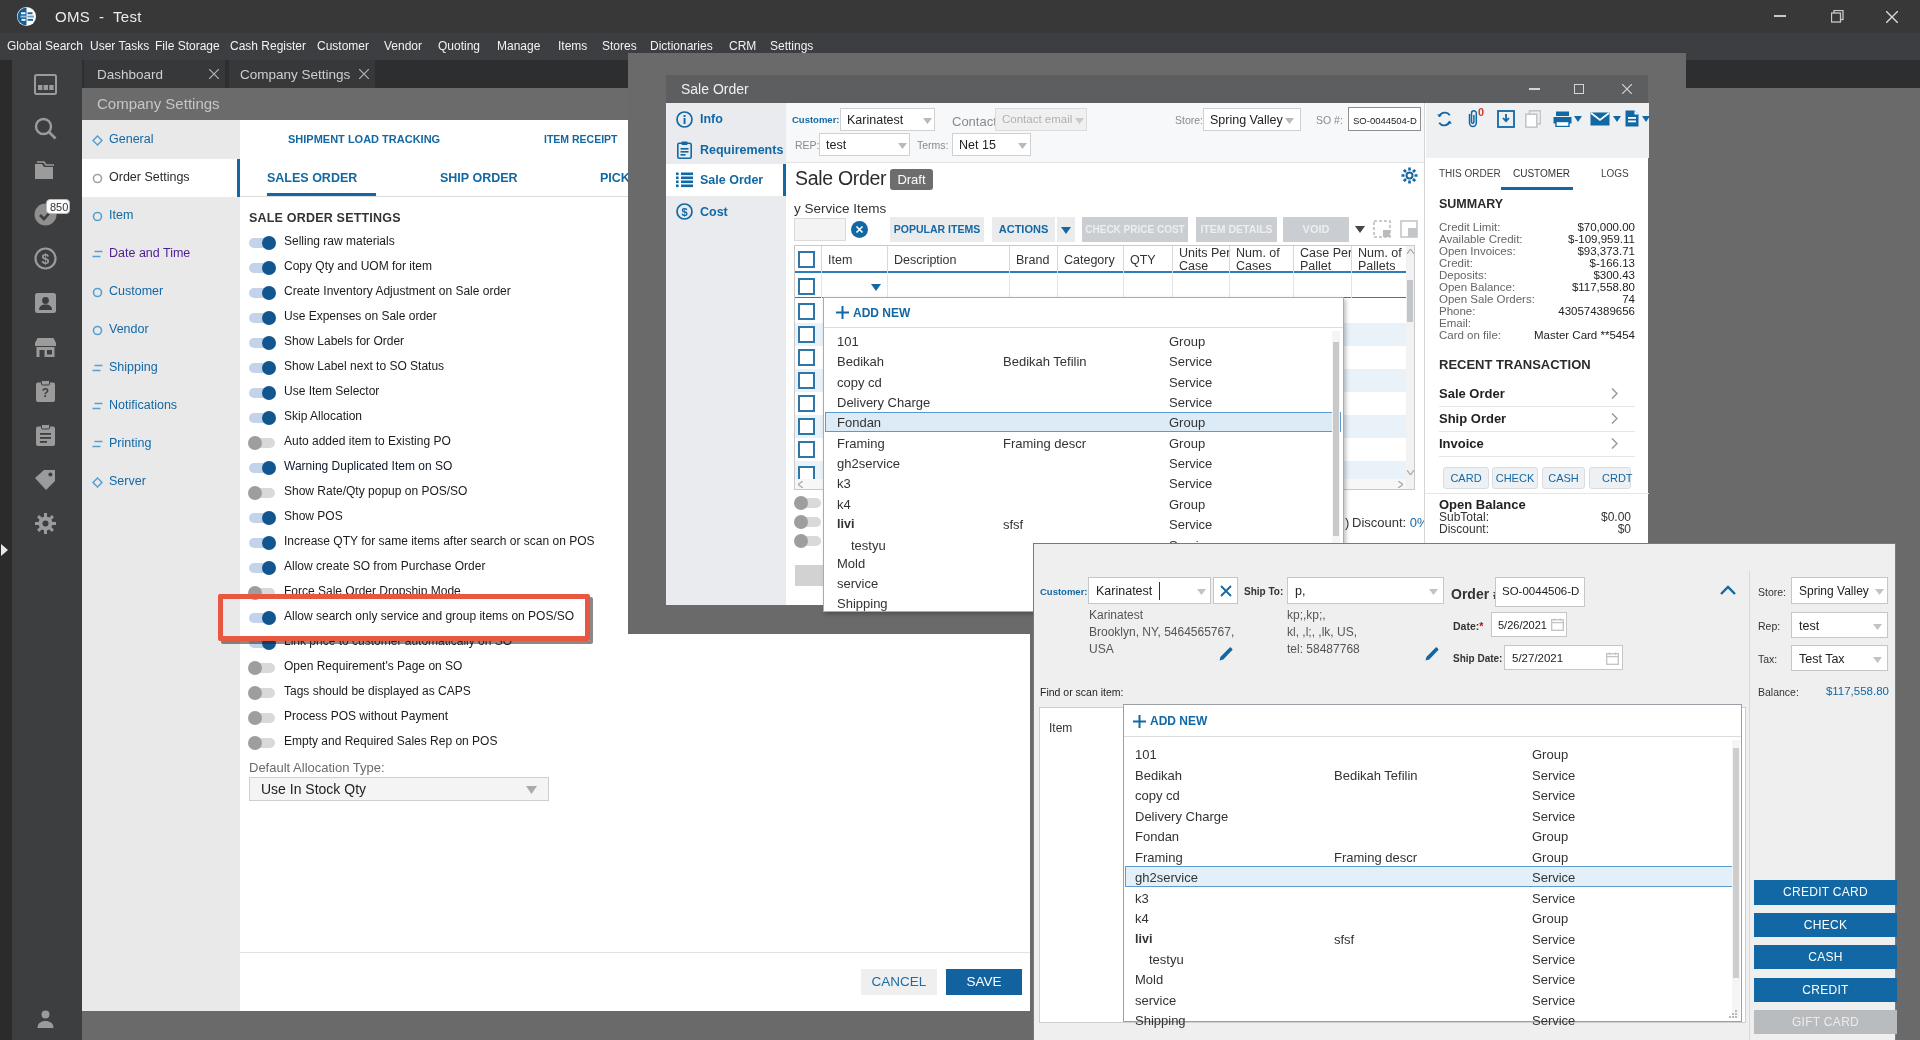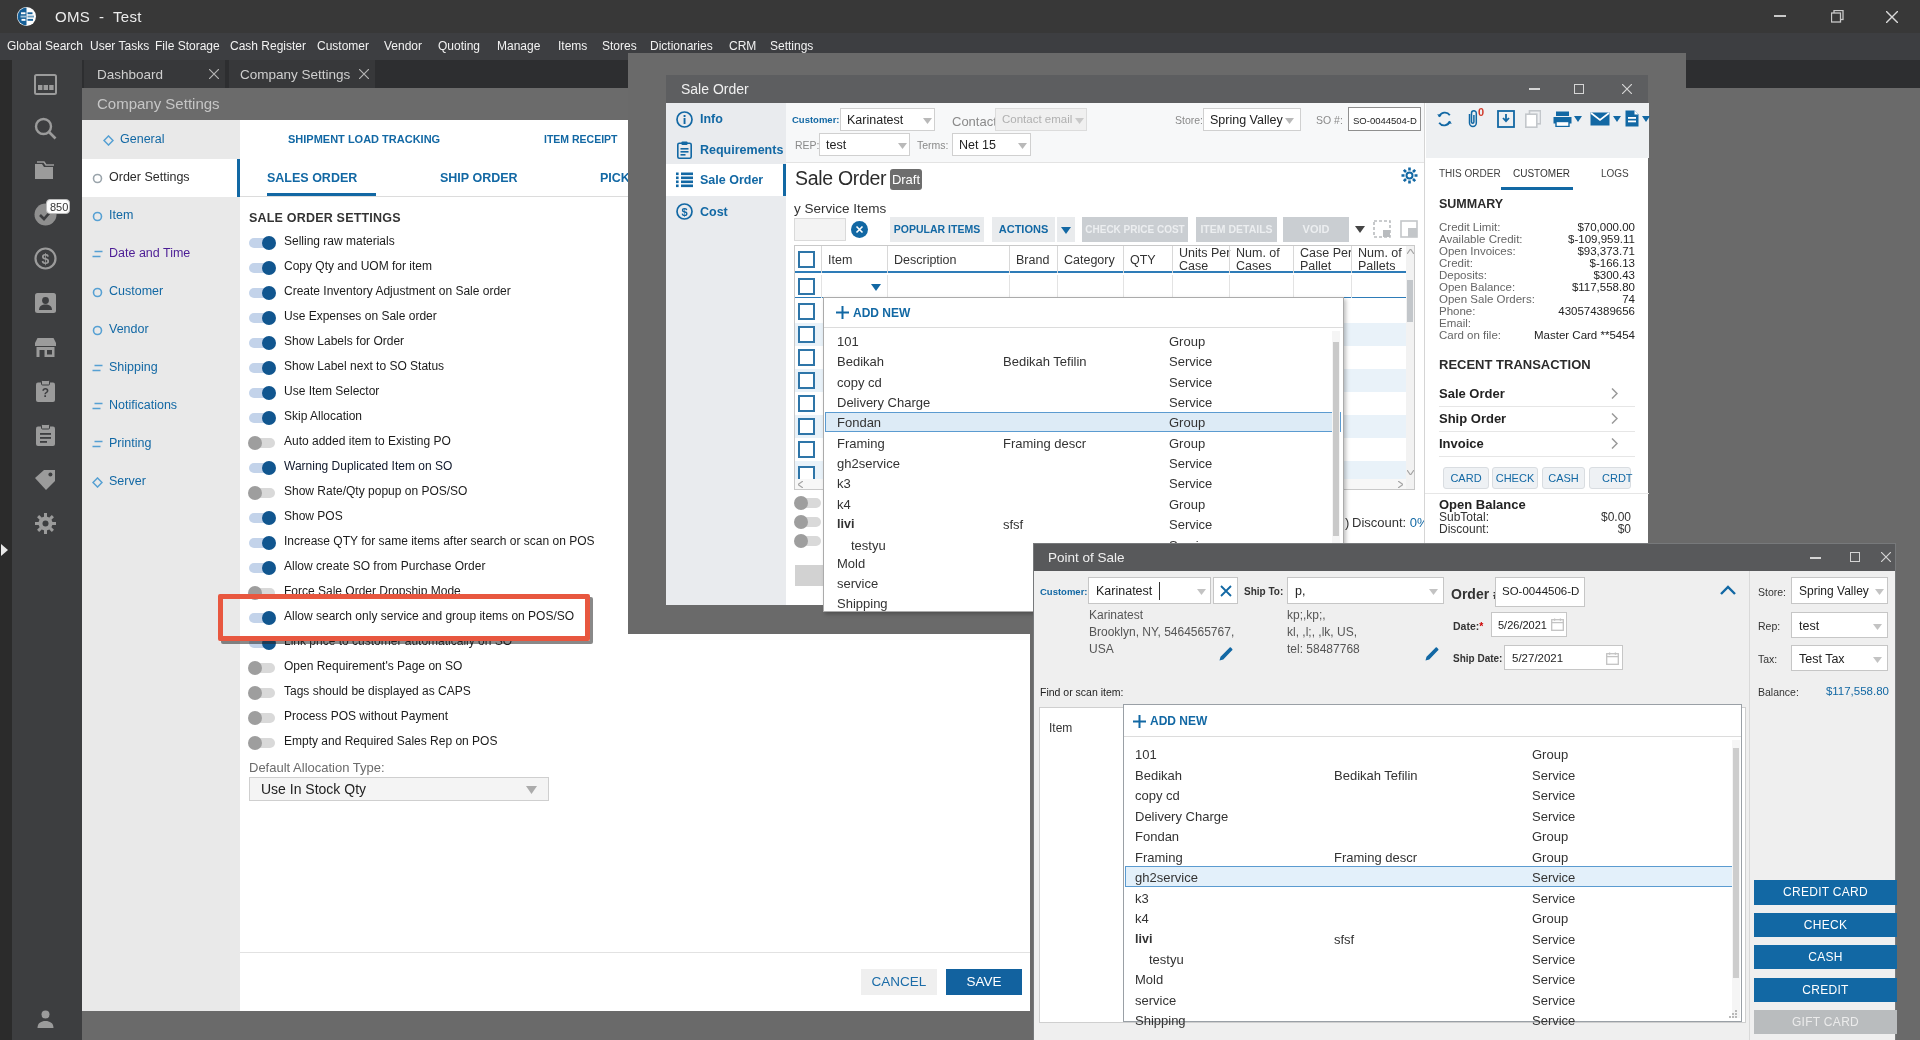--- a/index.html
+++ b/index.html
@@ -151,21 +151,21 @@
     </svg>
   </div>
 
   <div class="abs" style="left:82px;top:88px;width:948px;height:923px;background:#ffffff;">
     <div class="abs" style="left:0;top:0;width:948px;height:32px;background:#6b6b6b;">
       <span class="abs" style="left:15px;top:7px;font-size:15px;color:#c6c6c6;">Company Settings</span>
     </div>
 
     <div class="abs" style="left:0;top:32px;width:158px;height:891px;background:#e9e9e9;" id="cs-nav">
 
-      <div class="abs" style="left:11px;top:1px;width:158px;height:42px;">
+      <div class="abs" style="left:0;top:1px;width:158px;height:42px;">
         <svg class="abs" style="left:10px;top:14px;" width="11" height="11" viewBox="0 0 11 11">
             <rect x="2.3" y="2.3" width="6.4" height="6.4" fill="none" stroke="#56a0d3" stroke-width="1.5" transform="rotate(45 5.5 5.5)"></rect>
           </svg>
         <span class="abs" style="left:27px;top:11px;font-size:12.5px;color:#1268a4;">General</span>
       </div>
       <div class="abs" style="left:0;top:39px;width:158px;height:38px;background:#ffffff;">
         <svg class="abs" style="left:10px;top:14px;" width="11" height="11" viewBox="0 0 11 11">
             <circle cx="5.5" cy="5.5" r="4" fill="none" stroke="#9aa4ab" stroke-width="1.6"></circle>
           </svg>
         <span class="abs" style="left:27px;top:11px;font-size:12.5px;color:#2b2b2b;">Order Settings</span>
@@ -423,21 +423,21 @@
       <span class="abs" style="left:131px;top:36px;font-size:10.5px;color:#8a8a8a;">Terms:</span>
       <div class="abs" style="left:166px;top:30px;width:79px;height:23px;background:#fff;border:1px solid #d0d0d0;">
         <span class="abs" style="left:6px;top:4px;font-size:12.5px;color:#222;">Net 15</span>
         <svg class="abs" style="left:65px;top:9px;" width="9" height="6" viewBox="0 0 9 6">
             <path d="M0 0 h9 l-4.5 6 z" fill="#b9b9b9"></path>
           </svg>
       </div>
     </div>
 
     <span class="abs" style="left:129px;top:92px;font-size:19.5px;color:#2b2b2b;letter-spacing:-0.3px;">Sale Order</span>
-    <div class="abs" style="left:224px;top:94px;width:32px;height:21px;background:#6d6d6d;border-radius:3px;text-align:center;">
+    <div class="abs" style="left:224px;top:94px;width:43px;height:21px;background:#6d6d6d;border-radius:3px;text-align:center;">
       <span style="font-size:13px;color:#fff;line-height:21px;">Draft</span>
     </div>
     <svg class="abs" style="left:735px;top:92px;" width="17" height="17" viewBox="0 0 17 17">
         <circle cx="8.5" cy="8.5" r="3" fill="none" stroke="#1268a4" stroke-width="2"></circle>
         <g stroke="#1268a4" stroke-width="2.6">
           <path d="M8.5 0.5 v3 M8.5 13.5 v3 M0.5 8.5 h3 M13.5 8.5 h3 M2.8 2.8 l2.2 2.2 M12 12 l2.2 2.2 M14.2 2.8 L12 5 M5 12 l-2.2 2.2"></path>
         </g>
       </svg>
     <span class="abs" style="left:128px;top:126px;font-size:13.5px;color:#333;">y Service Items</span>
 
@@ -691,28 +691,20 @@
     <span class="abs" style="left:345px;top:278px;font-size:13px;color:#333;">Service</span>
     <span class="abs" style="left:13px;top:298px;font-size:13px;color:#333;">Shipping</span>
     <span class="abs" style="left:345px;top:298px;font-size:13px;color:#333;">Service</span>
     <div class="abs" style="left:508px;top:33px;width:8px;height:278px;background:#f5f5f5;">
         <div class="abs" style="left:1px;top:11px;width:6px;height:194px;background:#c9c9c9;"></div>
       </div>
   </div>
 
   <div class="abs" style="left:1033px;top:543px;width:863px;height:497px;background:#efefef;border:1px solid #77797b;border-bottom:none;" id="pos-win">
 
-    <div class="abs" style="left:0;top:0;width:861px;height:27px;background:#58595b;">
-      <span class="abs" style="left:14px;top:6px;font-size:13.5px;color:#f0f0f0;">Point of Sale</span>
-      <div class="abs" style="left:776px;top:13px;width:11px;height:2px;background:#d5d5d5;"></div>
-      <div class="abs" style="left:816px;top:8px;width:10px;height:10px;border:1.3px solid #d5d5d5;"></div>
-      <svg class="abs" style="left:847px;top:8px;" width="10" height="10" viewBox="0 0 10 10">
-          <path d="M0 0 L10 10 M10 0 L0 10" stroke="#d5d5d5" stroke-width="1.2"></path>
-        </svg>
-    </div>
 
     <div class="abs" style="left:715px;top:27px;width:1px;height:470px;background:#d9d9d9;"></div>
 
     <span class="abs" style="left:6px;top:42px;font-size:9.5px;font-weight:bold;color:#1268a4;">Customer:</span>
     <div class="abs" style="left:54px;top:33px;width:123px;height:27px;background:#fff;border:1px solid #c6c6c6;">
       <span class="abs" style="left:7px;top:6px;font-size:12.5px;color:#222;">Karinatest</span>
       <div class="abs" style="left:70px;top:4px;width:1px;height:18px;background:#333;"></div>
       <svg class="abs" style="left:108px;top:11px;" width="9" height="6" viewBox="0 0 9 6">
           <path d="M0 0 h9 l-4.5 6 z" fill="#c3c3c3"></path>
         </svg>

